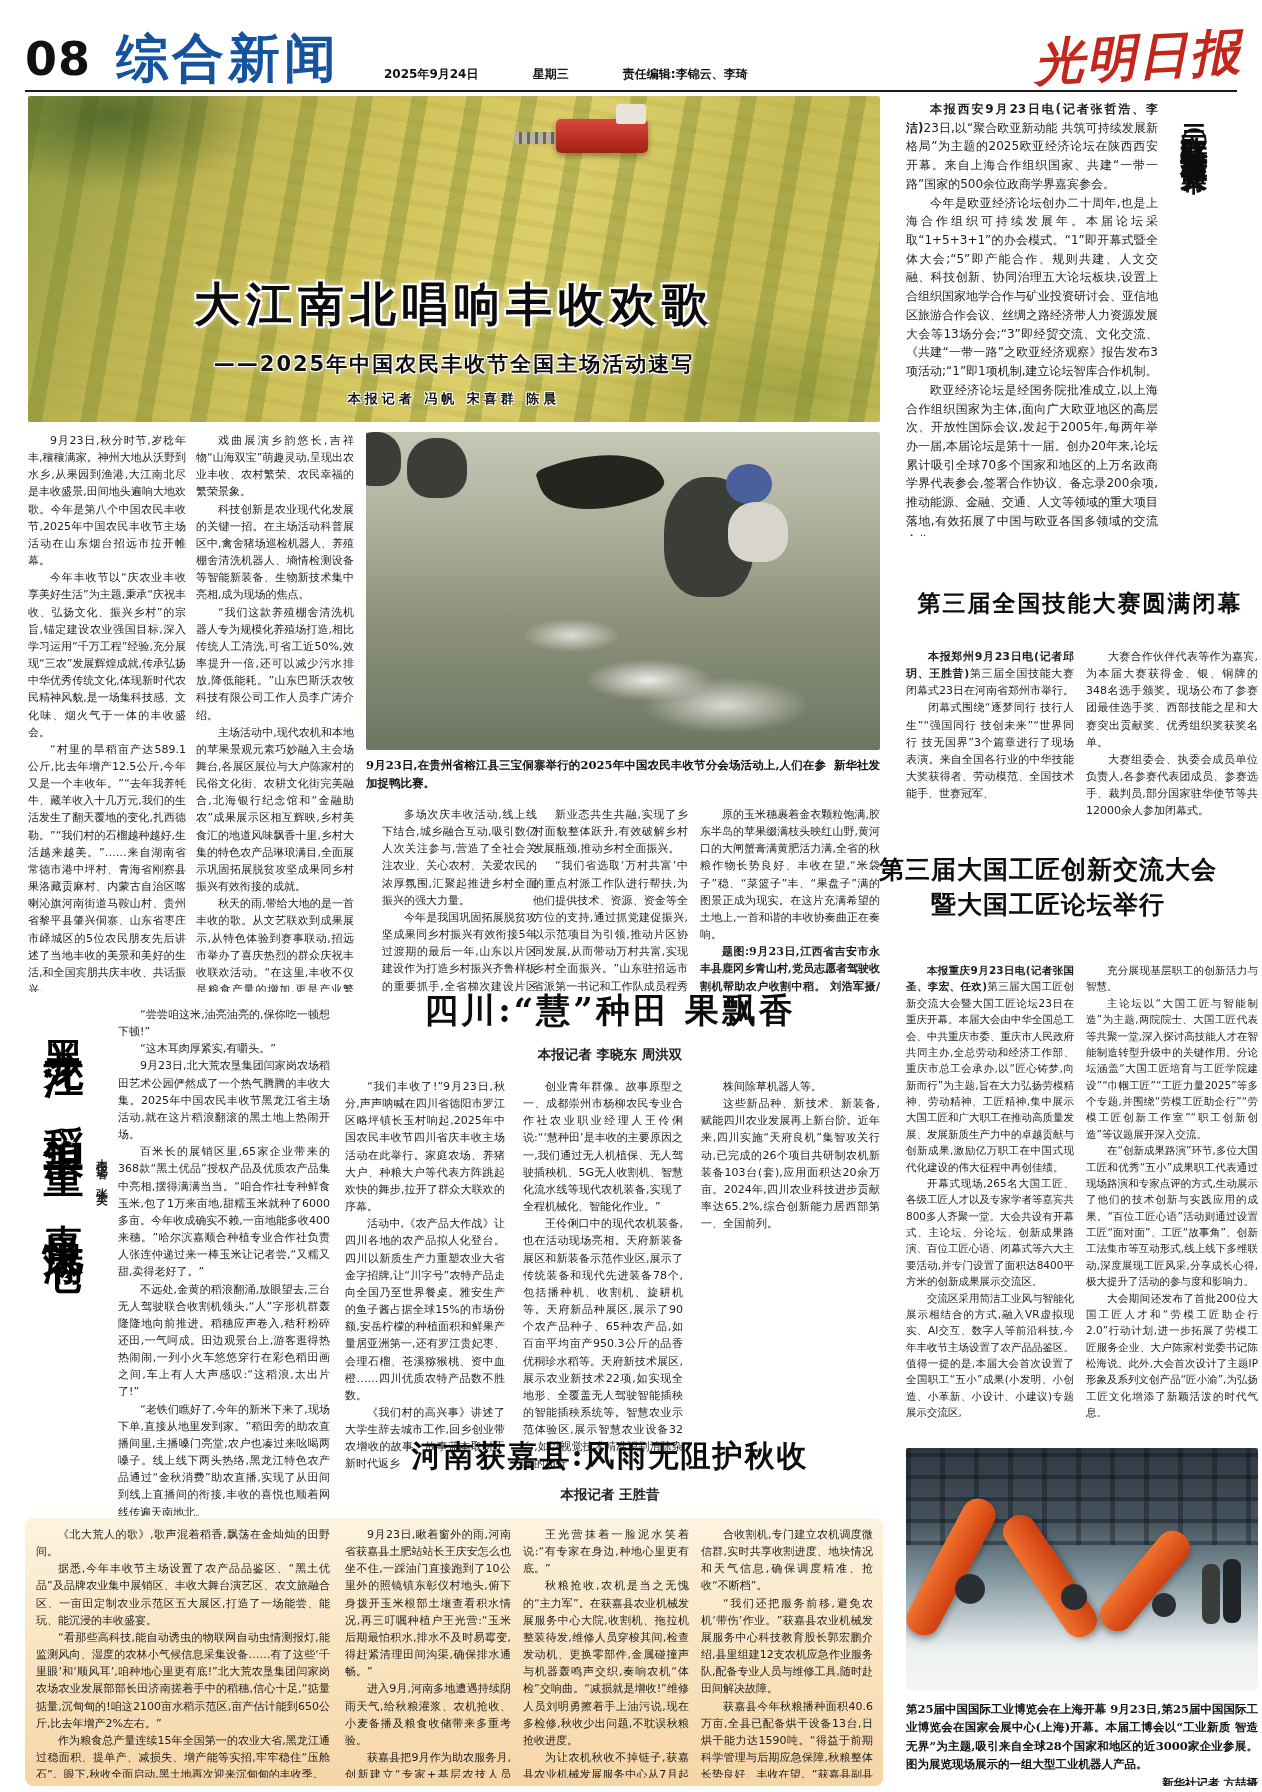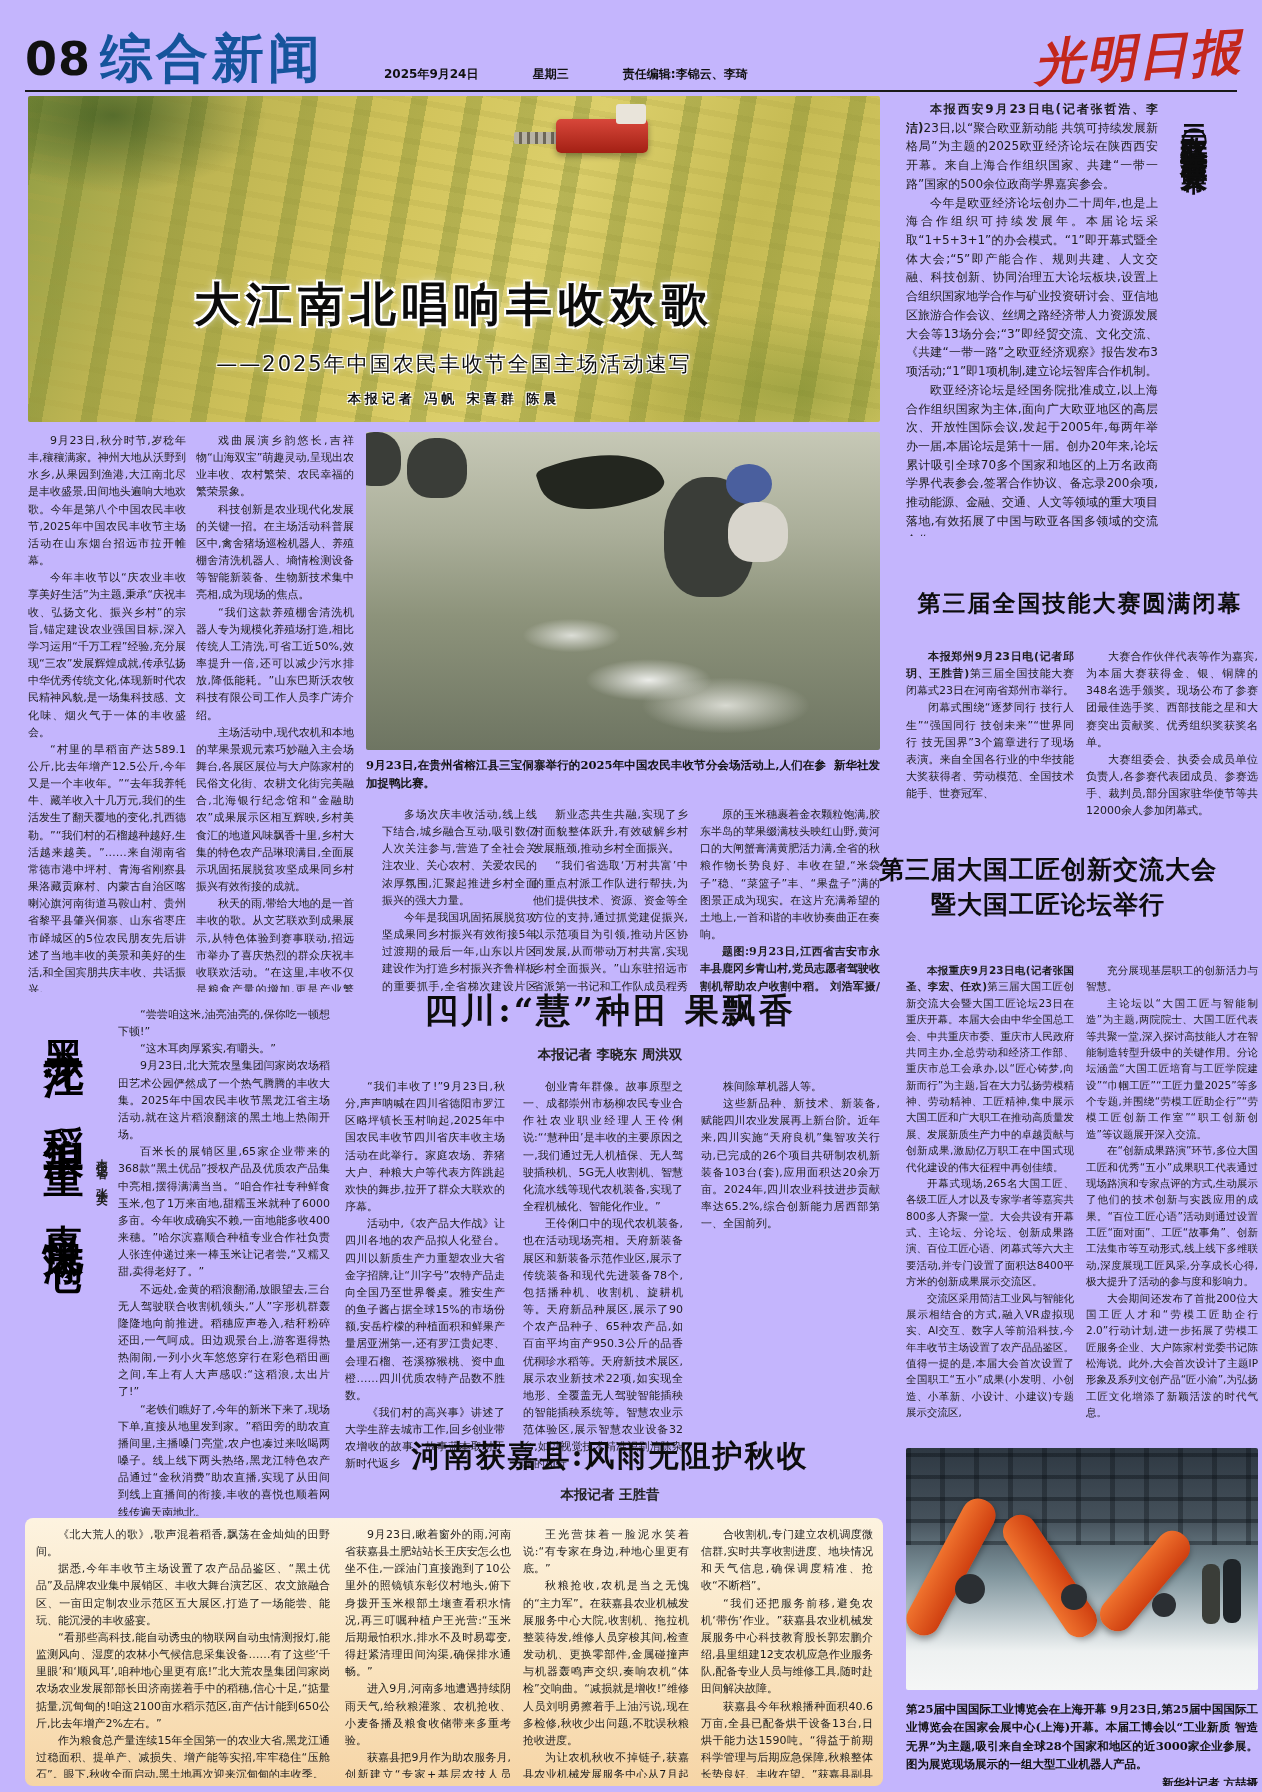--- a/index.html
+++ b/index.html
@@ -1,16 +1,16 @@
 <!DOCTYPE html>
 <html style="--section_blue: #15549c; --masthead_red: #c3271c; --peach_light: #fdf3e0; --peach_deep: #f6d5a6;"><head>
 <meta charset="utf-8">
 <style>
   html,body{margin:0;padding:0;background:#e8e8e8;}
-  .page{position:relative;width:1262px;height:1792px;background:#c4b5fd;margin:0 auto;
+  .page{position:relative;width:1262px;height:1792px;background:#ffffff;margin:0 auto;
         font-family:"DejaVu Sans","Liberation Sans",sans-serif;color:#1c1c1c;overflow:hidden;}
   .abs{position:absolute;}
   
   .pagenum{font-size:46px;font-weight:bold;color:#111;letter-spacing:1px;}
   .section-title{font-size:52px;font-weight:bold;color:var(--section_blue,#15549c);letter-spacing:4px;
                  font-family:"DejaVu Serif","Liberation Serif",serif;}
   .dateline{font-size:12px;font-weight:bold;color:#111;}
   .dateline span{margin-right:18px;margin-left:32px;}
   .masthead{font-size:50px;font-weight:bold;font-style:italic;color:var(--masthead_red,#c3271c);
             font-family:"DejaVu Serif","Liberation Serif",serif;transform:rotate(-3deg);letter-spacing:2px;}
@@ -55,41 +55,41 @@
   .timu p{text-indent:2em;font-weight:bold;font-family:"DejaVu Serif","Liberation Serif",serif;}
   .art-headline{font-weight:bold;color:#0d0d0d;text-align:center;
                 font-family:"DejaVu Serif","Liberation Serif",serif;}
   .art-byline{text-align:center;font-size:13.5px;font-weight:bold;
               font-family:"DejaVu Serif","Liberation Serif",serif;color:#222;}
   .vert{writing-mode:vertical-rl;text-orientation:upright;}
   
   .lead-head{font-size:46px;font-weight:bold;color:#0b0b0b;text-align:center;letter-spacing:6px;
              font-family:"DejaVu Serif","Liberation Serif",serif;
              text-shadow:-2px -2px 0 #fff,2px -2px 0 #fff,-2px 2px 0 #fff,2px 2px 0 #fff,0 0 8px #fff;}
-  .lead-sub{font-size:21px;font-weight:normal;color:#101010;text-align:center;letter-spacing:2px;
+  .lead-sub{font-size:21px;font-weight:bold;color:#101010;text-align:center;letter-spacing:2px;
             text-shadow:-1px -1px 0 #fff,1px -1px 0 #fff,-1px 1px 0 #fff,1px 1px 0 #fff,0 0 6px #fff;}
   .lead-byline{font-size:13px;font-weight:bold;color:#101010;text-align:center;letter-spacing:4px;
             text-shadow:-1px -1px 0 #fff,1px -1px 0 #fff,-1px 1px 0 #fff,1px 1px 0 #fff;}
   
   .peach-box{background:linear-gradient(180deg,var(--peach_light,#fdf3e0) 0%,#fae6c4 45%,var(--peach_deep,#f6d5a6) 100%);
              border-radius:8px;}
   
   .hlj-head{font-size:40px;font-weight:bold;letter-spacing:10px;color:#000;
             font-family:"DejaVu Serif","Liberation Serif",serif;}
   .hlj-byline{font-size:11.5px;font-weight:bold;letter-spacing:3px;color:#222;}
   .euro-head{font-size:27px;font-weight:bold;letter-spacing:3px;color:#0d0d0d;
              font-family:"DejaVu Serif","Liberation Serif",serif;}
 </style>
 </head>
 <body>
 
 <div class="page">
 
   <div class="abs pagenum" style="left:25px;top:32px;">08</div>
-  <div class="abs section-title" style="left:100px;top:24px;">综合新闻</div>
+  <div class="abs section-title" style="left:116px;top:24px;">综合新闻</div>
   <div class="abs dateline" style="left:352px;top:66px;">
     <span>2025年9月24日</span>
     <span>星期三</span>
     <span>责任编辑:李锦云、李琦</span>
   </div>
   <div class="abs masthead" style="right:20px;top:24px;">光明日报</div>
   <div class="abs head-rule" style="left:25px;top:90px;width:1212px;"></div>
 
   <div class="abs lead-photo" style="left:28px;top:96px;width:852px;height:326px;">
     <div class="harv-header"></div>

